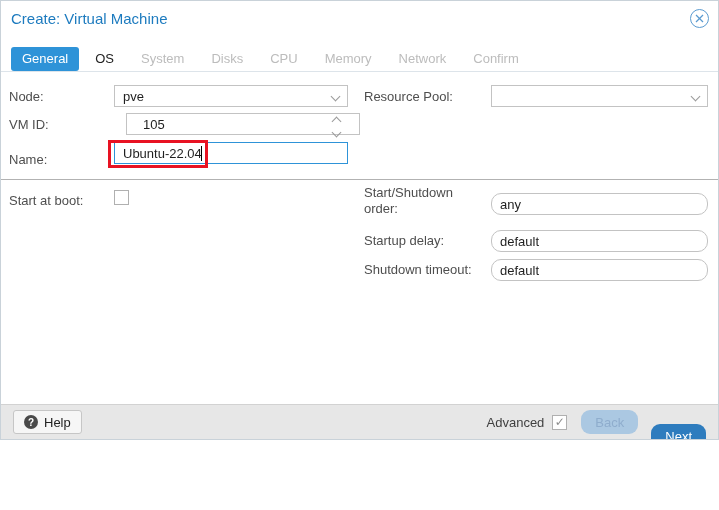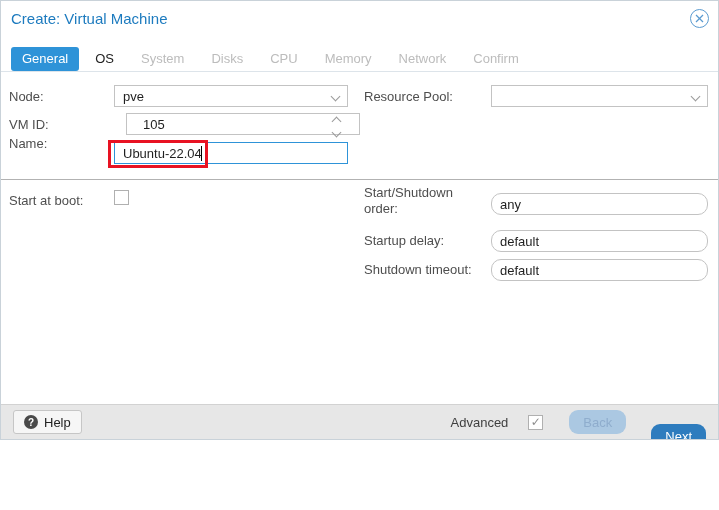--- a/index.html
+++ b/index.html
@@ -60,21 +60,21 @@
     border-top:1px solid #d2d2d2; display:flex; align-items:center; padding:0 12px;
   }
   .help-btn {
     display:flex; align-items:center; gap:6px; background:#f6f6f6; border:1px solid #c6c6c6;
     border-radius:3px; height:24px; padding:0 10px; font-size:13px; color:#222; cursor:pointer;
   }
   .help-icon {
     width:14px; height:14px; border-radius:50%; background:#4a4a4a; color:#fff;
     font-size:10px; font-weight:bold; display:flex; align-items:center; justify-content:center;
   }
-  .footer-right { margin-left:auto; display:flex; align-items:center; gap:20px; }
+  .footer-right { margin-left:auto; display:flex; align-items:center; gap:8px; }
   .advanced-label { font-size:13px; color:#3f3f3f; }
   .checkbox.inline { position:static; }
   .btn {
     height:24px; border:none; border-radius:9px; font-size:13px; padding:0 14px;
     font-family:"Liberation Sans","DejaVu Sans",sans-serif; cursor:pointer;
   }
   .btn.back { background:#abc8e2; color:#8fadcd; margin-left:6px; }
   .btn.next { background:#2e7cbe; color:#fff; margin-left:5px;margin-top:28px; }
 </style>
 </head>
@@ -107,21 +107,21 @@
   <input class="input" style="left: 113px; top: 84px;" readonly="" value="pve">
   <span class="chevron" style="left:331px; top:92px;"></span>
 
   <div class="field-label" style="left:8px; top:116px;">VM ID:</div>
   <input class="input" style="left: 125px; top: 112px; padding-left: 16px;" value="105">
   <span class="spinner" style="left:327px; top:117px;">
     <span class="chevron up" style="position:static;"></span>
     <span class="chevron" style="position:static;"></span>
   </span>
 
-  <div class="field-label" style="left:8px; top:135px;">Name:</div>
+  <div class="field-label" style="left:8px; top:151px;">Name:</div>
   <input class="input focused" style="left: 113px; top: 141px;" value="Ubuntu-22.04">
   <div class="caret"></div>
   <div class="annotation-box"></div>
 
   <div class="field-label" style="left:363px; top:88px;">Resource Pool:</div>
   <input class="input" style="left: 490px; top: 84px; width: 217px;" readonly="" value="">
   <span class="chevron" style="left:691px; top:92px;"></span>
 
   <div class="divider-h"></div>
 

